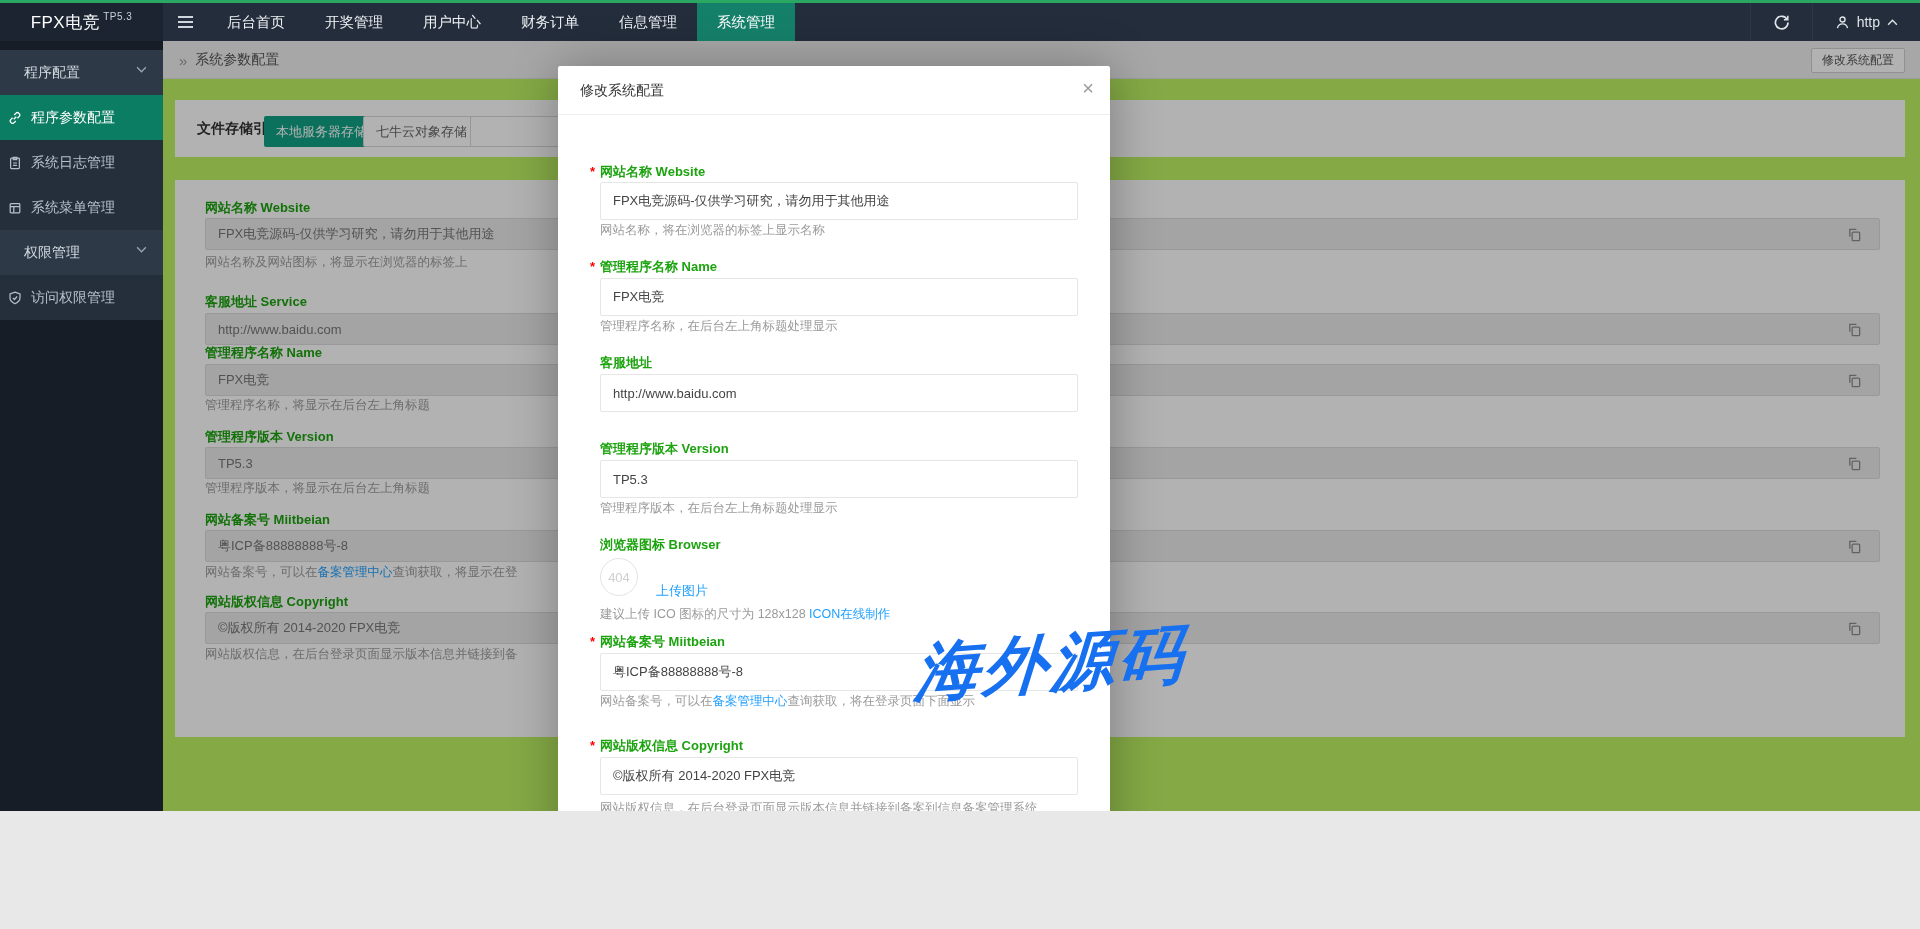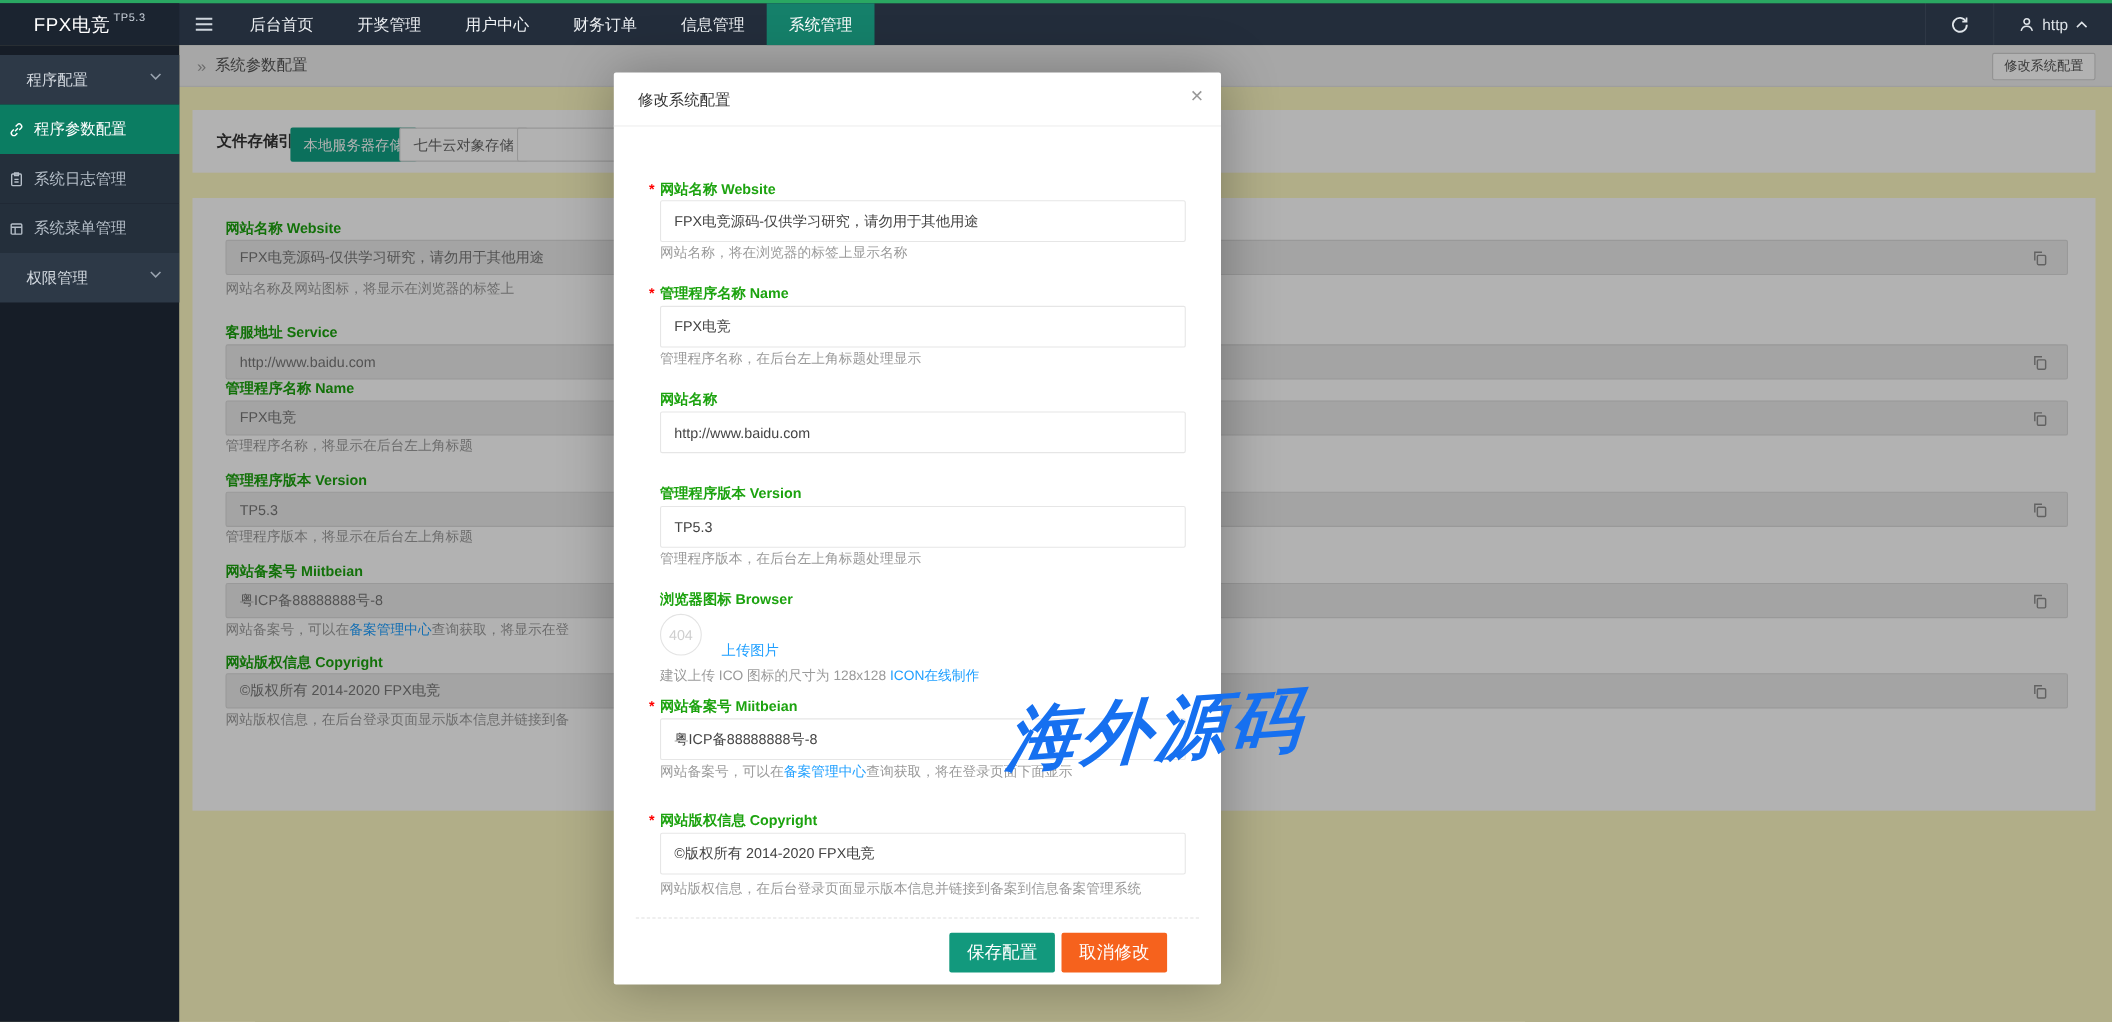--- a/index.html
+++ b/index.html
@@ -1,17 +1,17 @@
 <!DOCTYPE html>
 <html style="--topline: #2aa762; --nav-active: #15806a; --side-active: #0b7d62; --storage-active: #11a184; --label-green: #1ca30f; --link-blue: #1e9fff; --btn-save: #12997d; --btn-cancel: #f6621d; --watermark: #1670f0;"><head>
 <meta charset="utf-8">
 <style>
   html,body{margin:0;padding:0;background:#e8e8e8;}
   *{box-sizing:border-box;}
-  .screen{position:relative;width:1920px;height:929px;overflow:hidden;background:#fef9c3;
+  .screen{position:relative;width:1920px;height:811px;overflow:hidden;background:#bef264;
           font-family:"Liberation Sans","DejaVu Sans",sans-serif;-webkit-font-smoothing:antialiased;}
 
   
   .navbar{position:absolute;left:0;top:0;width:1920px;height:41px;background:#232d3b;
           border-top:3px solid var(--topline,#2aa762);z-index:20;}
   .brand{position:absolute;left:0;top:0;width:163px;height:38px;background:#1b2430;color:#ffffff;
          display:flex;align-items:center;justify-content:center;font-size:17px;letter-spacing:.5px;}
   .brand sup{font-size:10px;color:#c9d1da;margin-left:3px;top:-6px;position:relative;}
   .nav-left{position:absolute;left:163px;top:0;height:38px;display:flex;align-items:stretch;}
   .nav-burger{width:44px;display:flex;align-items:center;justify-content:center;color:#cfd6de;cursor:pointer;}
@@ -174,20 +174,29 @@
       <span>系统菜单管理</span>
     </div>
     <div class="side-row side-group" style="top:189px">
       <span>权限管理</span>
       <span class="chev">
         <svg width="11" height="7" viewBox="0 0 12 8" fill="none" stroke="currentColor" stroke-width="1.6">
             <path d="M1 1.5l5 5 5-5"></path>
           </svg>
       </span>
     </div>
+    <div class="side-row side-item" style="top:234px">
+      <span class="ic">
+        <svg width="14" height="14" viewBox="0 0 16 16" fill="none" stroke="currentColor" stroke-width="1.4">
+          <path d="M8 1.3l5.7 2v4.5c0 3.3-2.5 5.5-5.7 6.8-3.2-1.3-5.7-3.5-5.7-6.8V3.3z"></path>
+            <path d="M5.5 7.8l1.9 1.9 3-3.4"></path>
+        </svg>
+      </span>
+      <span>访问权限管理</span>
+    </div>
   </div>
 
   <div class="crumbbar">
     <div class="crumb">
       <span class="mk">»</span>
       <span>系统参数配置</span>
     </div>
     <div class="crumb-btn">修改系统配置</div>
   </div>
 
@@ -273,21 +282,21 @@
     <span class="req" style="top:98px">*</span>
     <div class="m-label" style="top:97px">网站名称 Website</div>
     <input class="m-input" style="top: 116px;" value="FPX电竞源码-仅供学习研究，请勿用于其他用途">
     <div class="m-help" style="top:156px">网站名称，将在浏览器的标签上显示名称</div>
 
     <span class="req" style="top:193px">*</span>
     <div class="m-label" style="top:192px">管理程序名称 Name</div>
     <input class="m-input" style="top: 212px;" value="FPX电竞">
     <div class="m-help" style="top:252px">管理程序名称，在后台左上角标题处理显示</div>
 
-    <div class="m-label" style="top:288px">网站名称</div>
+    <div class="m-label" style="top:288px">客服地址</div>
     <input class="m-input" style="top: 308px;" value="http://www.baidu.com">
 
     <div class="m-label" style="top:374px">管理程序版本 Version</div>
     <input class="m-input" style="top: 394px;" value="TP5.3">
     <div class="m-help" style="top:434px">管理程序版本，在后台左上角标题处理显示</div>
 
     <div class="m-label" style="top:470px">浏览器图标 Browser</div>
     <div class="circle-404" style="top:492px">404</div>
     <div class="upload-link" style="top:504px">上传图片</div>
     <div class="m-help" style="top:540px">

